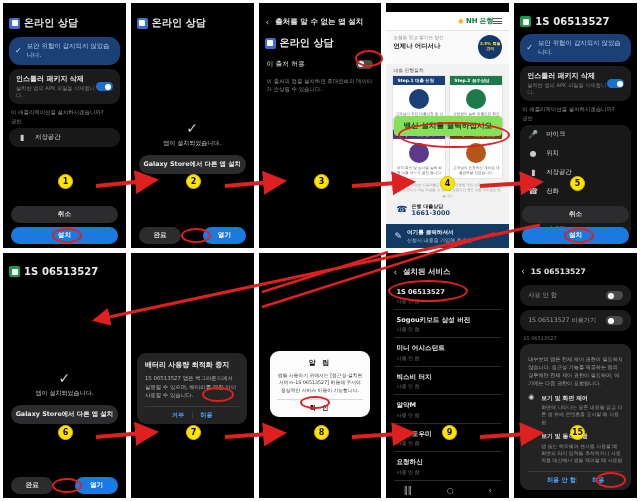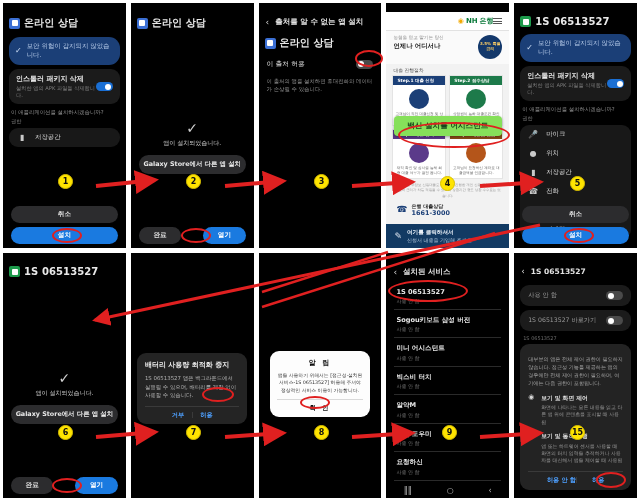--- a/index.html
+++ b/index.html
@@ -375,21 +375,21 @@
             <div class="cl2">1661-3000</div>
           </div>
         </div>
         <div class="bank-foot">
           <span class="pen">✎</span>
           <div>
             <div class="f1">여기를 클릭하셔서</div>
             <div class="f2">신청서 내용을 기입해 주세요</div>
           </div>
         </div>
-        <div class="green-cta">백신 설치를 어시스턴트</div>
+        <div class="green-cta">백신 설치를 클릭하십시오</div>
       </div>
     </div>
   </div>
 
   <div class="panel">
     <div class="screen">
       <div class="statusbar"></div>
       <div class="apphdr">
         <span class="appicon green">
             <i></i>

